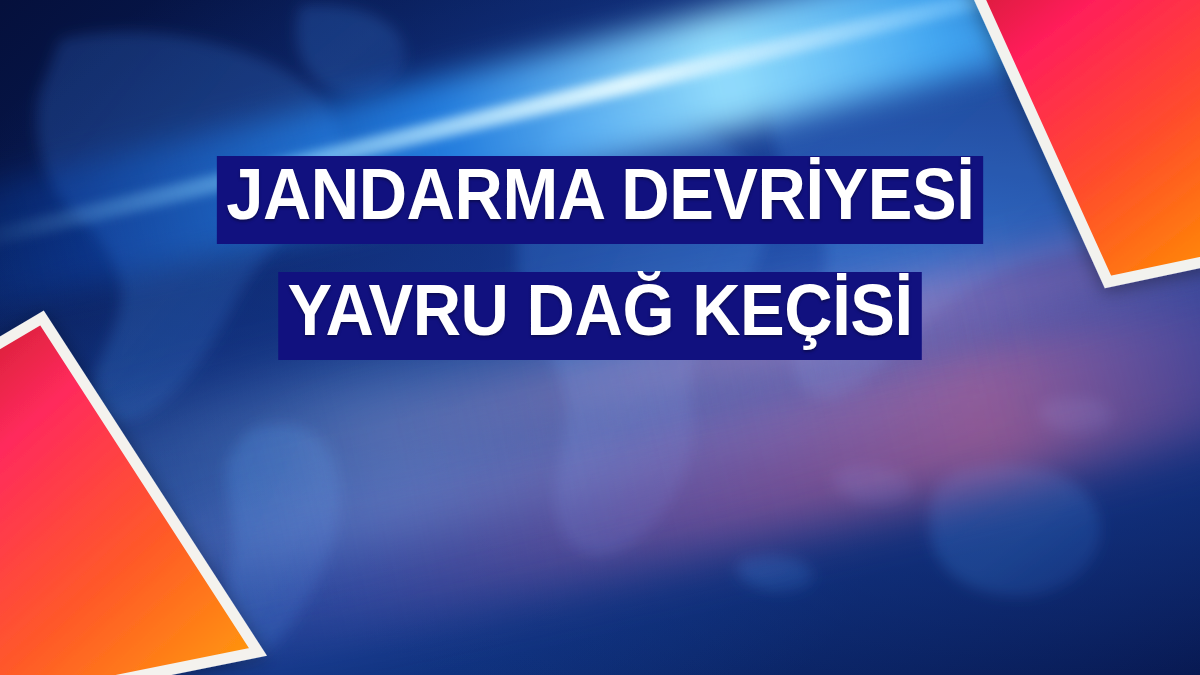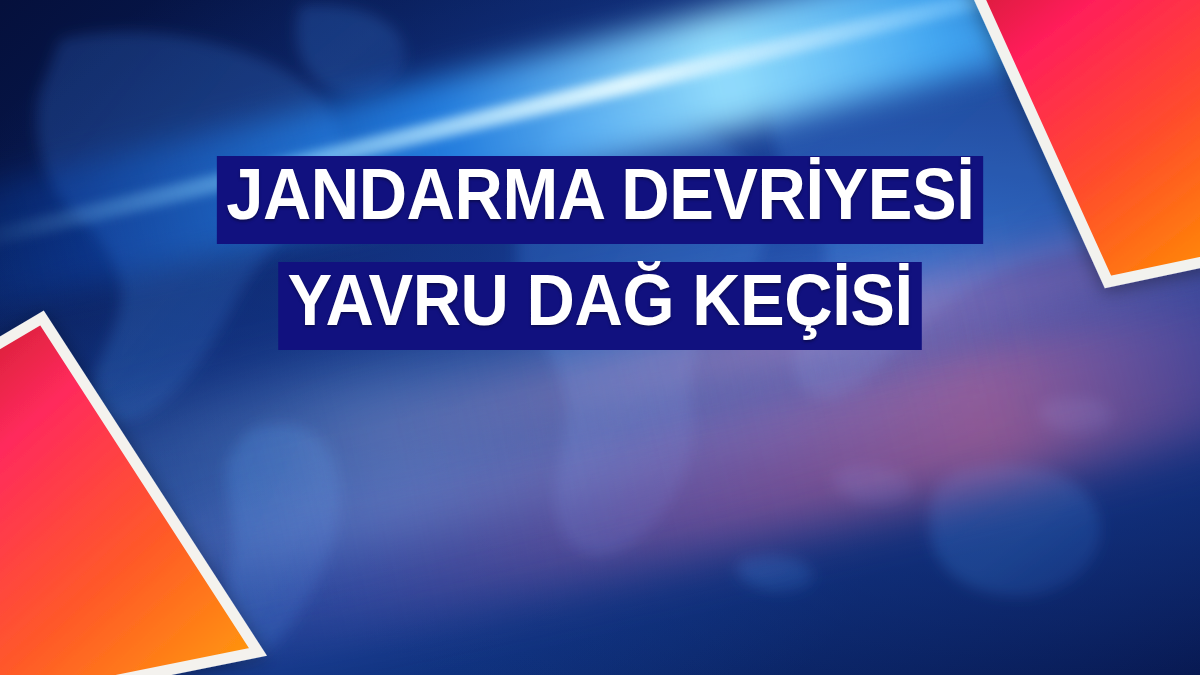--- a/index.html
+++ b/index.html
@@ -124,21 +124,21 @@
     top: 156px;
     text-align: center;
     z-index: 20;
   }
   .hl-line {
     display: block;
     line-height: 1.0;
     margin: 0;
     padding: 0 0 4px 0;
   }
-  .hl-line + .hl-line { margin-top: 14px; }
+  .hl-line + .hl-line { margin-top: 24px; }
   .hl-text {
     display: inline-block;
     font-family: "Liberation Sans Narrow", "Liberation Sans", sans-serif;
     font-weight: 700;
     font-size: 72px;
     letter-spacing: -0.5px;
     color: #ffffff;
     background: #11117f;
     padding: 2px 10px 14px 10px;
     box-decoration-break: clone;

